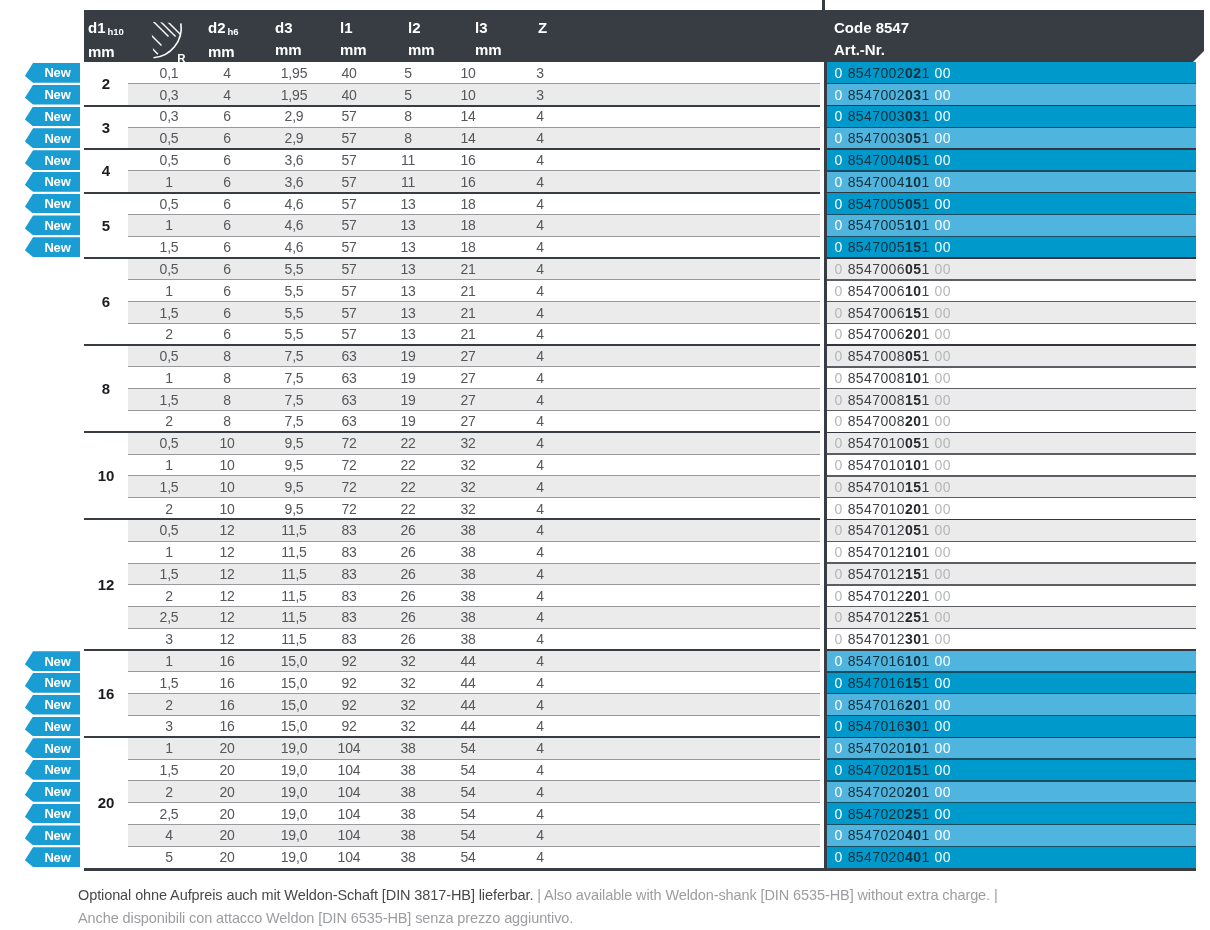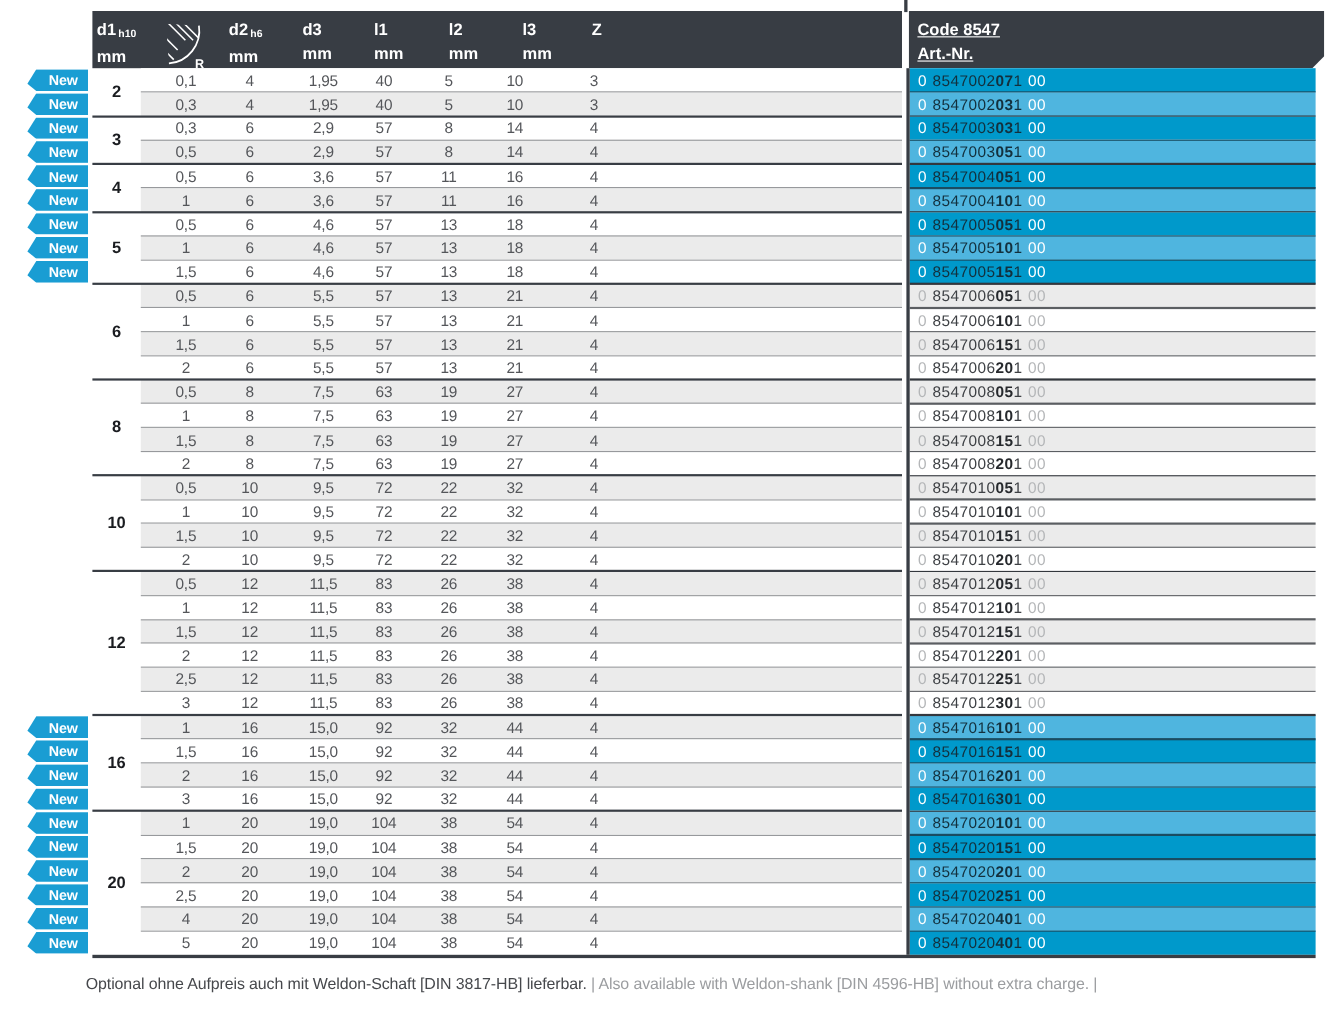--- a/index.html
+++ b/index.html
@@ -1,26 +1,26 @@
 <!DOCTYPE html>
 <html><head>
 <meta charset="utf-8">
 <style>
   html,body{margin:0;padding:0;background:#fff;}
   #page{position:relative;width:1210px;height:930px;background:#ffffff;
         font-family:"Liberation Sans",sans-serif;overflow:hidden;}
   
   .hdr{position:absolute;background:#383D44;color:#fff;}
-  #hdr-main{left:84px;top:10px;width:736px;height:52px;}
+  #hdr-main{left:84px;top:10px;width:736px;height:52px;padding-left:24px;}
   #hdr-art{left:826px;top:10px;width:378px;height:52px;
            clip-path:polygon(0 0,100% 0,100% calc(100% - 11px),calc(100% - 11px) 100%,0 100%);}
   .hcol{position:absolute;top:7px;color:#fff;font-weight:bold;font-size:15px;line-height:22px;white-space:nowrap;}
   .hcol .sub{font-size:9.5px;position:relative;top:2px;margin-left:2px;font-weight:bold;}
   .hcol .unit{display:block;}
-  #hdr-art .t{position:absolute;left:8px;top:7px;font-weight:bold;font-size:15px;line-height:22px;text-decoration:underline;}
+  #hdr-art .t{position:absolute;left:8px;top:7px;font-weight:bold;font-size:15px;line-height:22px;}
   #vtick{position:absolute;left:822px;top:0;width:3px;height:11px;background:#383D44;}
   #vline{position:absolute;left:824px;top:62px;width:2.5px;height:806px;background:#383D44;}
   #bline{position:absolute;left:84px;top:868px;width:1112px;height:2.5px;background:#383D44;}
   
   .row{position:absolute;left:84px;width:736px;}
   .band{position:absolute;left:44px;right:0;top:0;bottom:0;}
   .v{position:absolute;width:84px;text-align:center;top:50%;transform:translateY(-50%);
      color:#54565A;font-size:14px;letter-spacing:-0.2px;}
   .d1{position:absolute;left:84px;width:44px;display:flex;align-items:center;justify-content:center;
       font-weight:bold;font-size:15px;color:#1A1C20;}
@@ -89,21 +89,21 @@
         <span class="v" style="left: 101px;">4</span>
         <span class="v" style="left: 168px;">1,95</span>
         <span class="v" style="left: 223px;">40</span>
         <span class="v" style="left: 282px;">5</span>
         <span class="v" style="left: 342px;">10</span>
         <span class="v" style="left: 414px;">3</span>
       </div>
       <div class="d1" style="top: 62px; height: 43.5676px;">2</div>
       <div class="art" style="top: 62px; height: 21.7838px; background: rgb(0, 153, 203);">
         <span class="pre" style="color:#FFFFFF">0</span>
-        <span style="color:#13303D">8547002<span class="b" style="color:#13303D">07</span>1</span>
+        <span style="color:#13303D">8547002<span class="b" style="color:#13303D">02</span>1</span>
         <span class="post" style="color:#FFFFFF">00</span>
       </div>
       <div class="badge" style="top: 63px; height: 19.7838px; background: rgb(26, 157, 211);">New</div>
       <div class="row" style="top: 83.7838px; height: 21.7838px;">
         <div class="band" style="background: rgb(235, 235, 235);"></div>
         <span class="v" style="left: 43px;">0,3</span>
         <span class="v" style="left: 101px;">4</span>
         <span class="v" style="left: 168px;">1,95</span>
         <span class="v" style="left: 223px;">40</span>
         <span class="v" style="left: 282px;">5</span>
@@ -739,16 +739,17 @@
       </div>
       <div class="aline" style="top: 845.516px; background: rgb(26, 76, 98);"></div>
       <div class="badge" style="top: 847.216px; height: 19.7838px; background: rgb(26, 157, 211);">New</div>
     </div>
 
   <div id="vline"></div>
   <div id="bline"></div>
 
   <div id="footer">
     <span class="dark">Optional ohne Aufpreis auch mit Weldon-Schaft [DIN 3817-HB] lieferbar.</span>
-    <span class="light">| Also available with Weldon-shank [DIN 4596-HB] without extra charge. |</span><br>
+    <span class="light">| Also available with Weldon-shank [DIN 6535-HB] without extra charge. |</span><br>
+    <span class="light">Anche disponibili con attacco Weldon [DIN 6535-HB] senza prezzo aggiuntivo.</span>
   </div>
 
 </div>
 
 </body></html>

